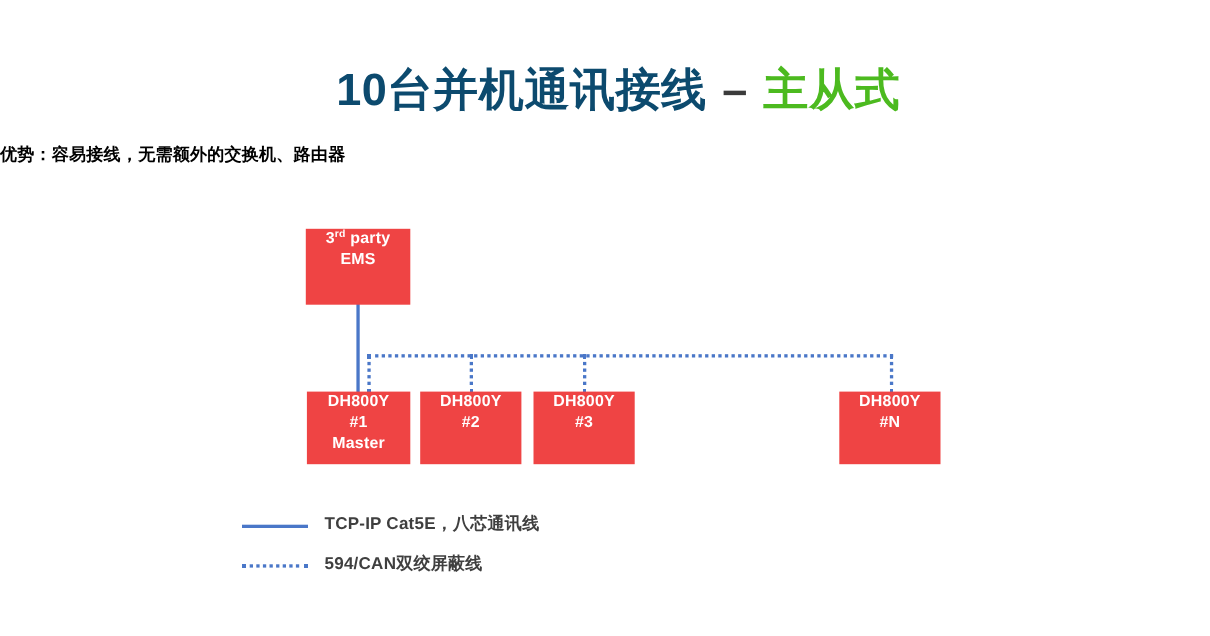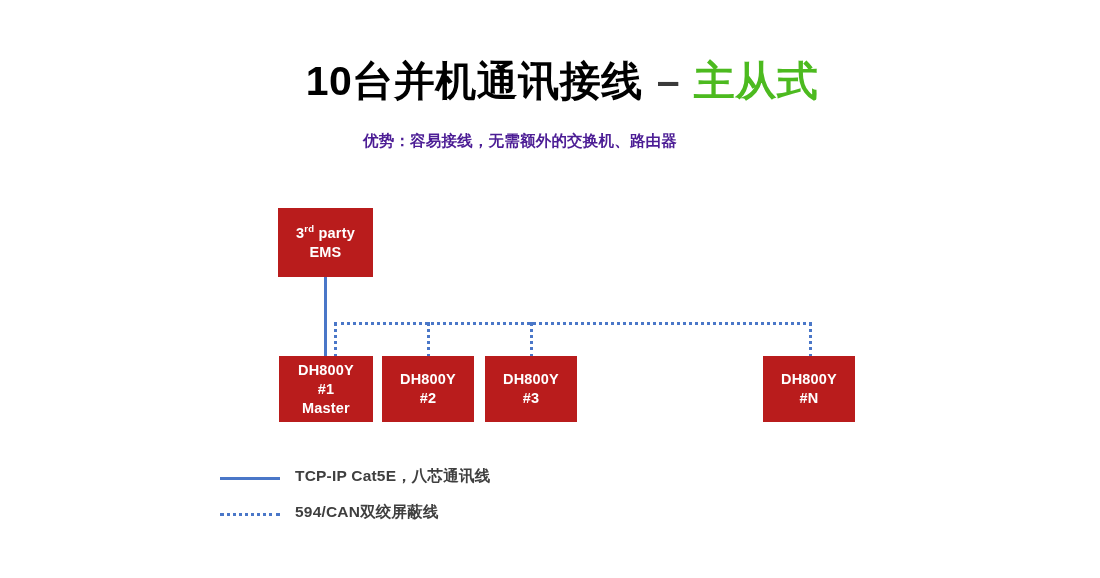--- a/index.html
+++ b/index.html
@@ -23,50 +23,49 @@
     top: 57px;
     left: 0;
     width: 1100px;
     text-align: center;
     font-size: 41px;
     font-weight: bold;
     letter-spacing: 0.5px;
     white-space: nowrap;
     line-height: 1.2;
   }
-  .title .t-main { color: #000000; margin-left: 24px; }
+  .title .t-main { color: #0c4a6e; margin-left: 24px; }
   .title .t-dash { color: #3b3b3b; padding: 0 2px; }
   .title .t-accent { color: #4cba1f; margin-top: 18px; }
 
   
   .subtitle {
     position: absolute;
     top: 128px;
     left: 0;
     width: 1040px;
-    text-align: center;
+    text-align: left;
     font-size: 15.5px;
     font-weight: bold;
-    color: #4c1d95;
+    color: #000000;
     line-height: 25px;
     letter-spacing: 0.2px;
   }
   .subtitle .sub-line { display: block; white-space: nowrap; }
 
   
   .diagram {
     position: absolute;
     inset: 0;
   }
   .node {
     position: absolute;
-    background: #b91c1c;
+    background: #ef4444;
     color: #ffffff;
     display: flex;
-    align-items: center;
     justify-content: center;
     text-align: center;
     font-weight: bold;
     font-size: 14.5px;
     line-height: 19px;
     letter-spacing: 0.2px;
     box-sizing: border-box;
     z-index: 3;
   }
   .node .node-text { display: block; white-space: pre-line; }

